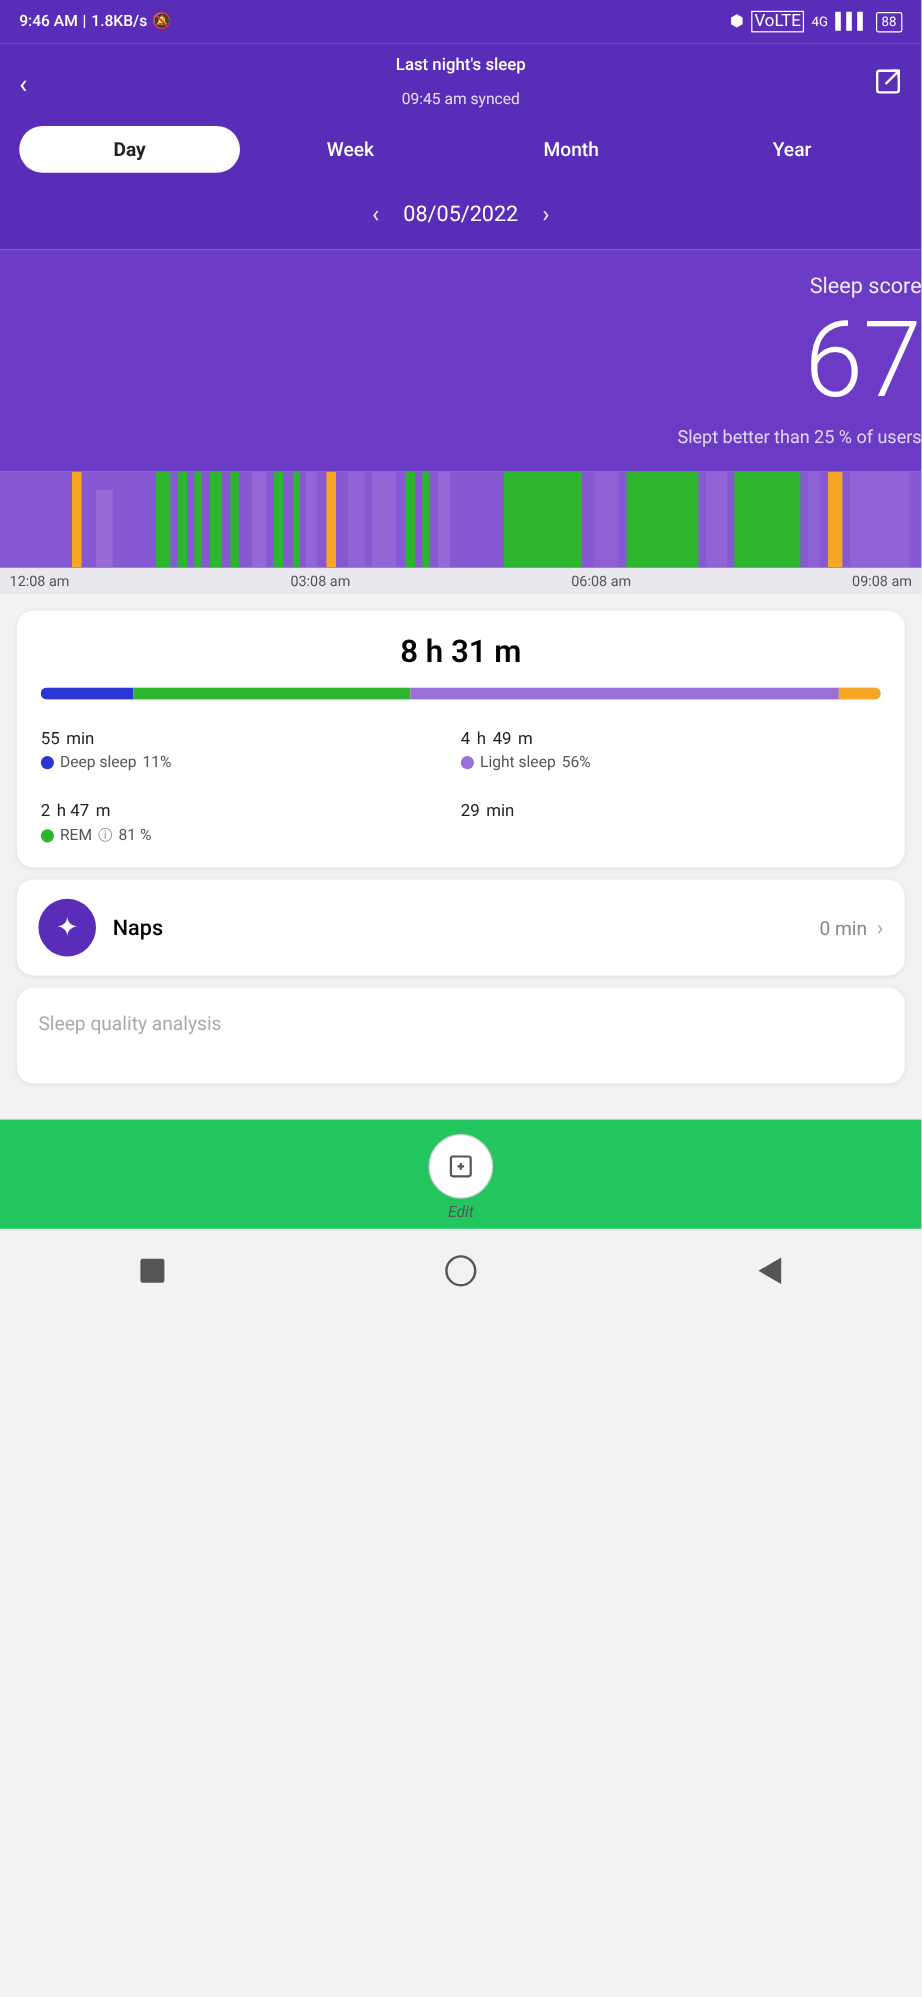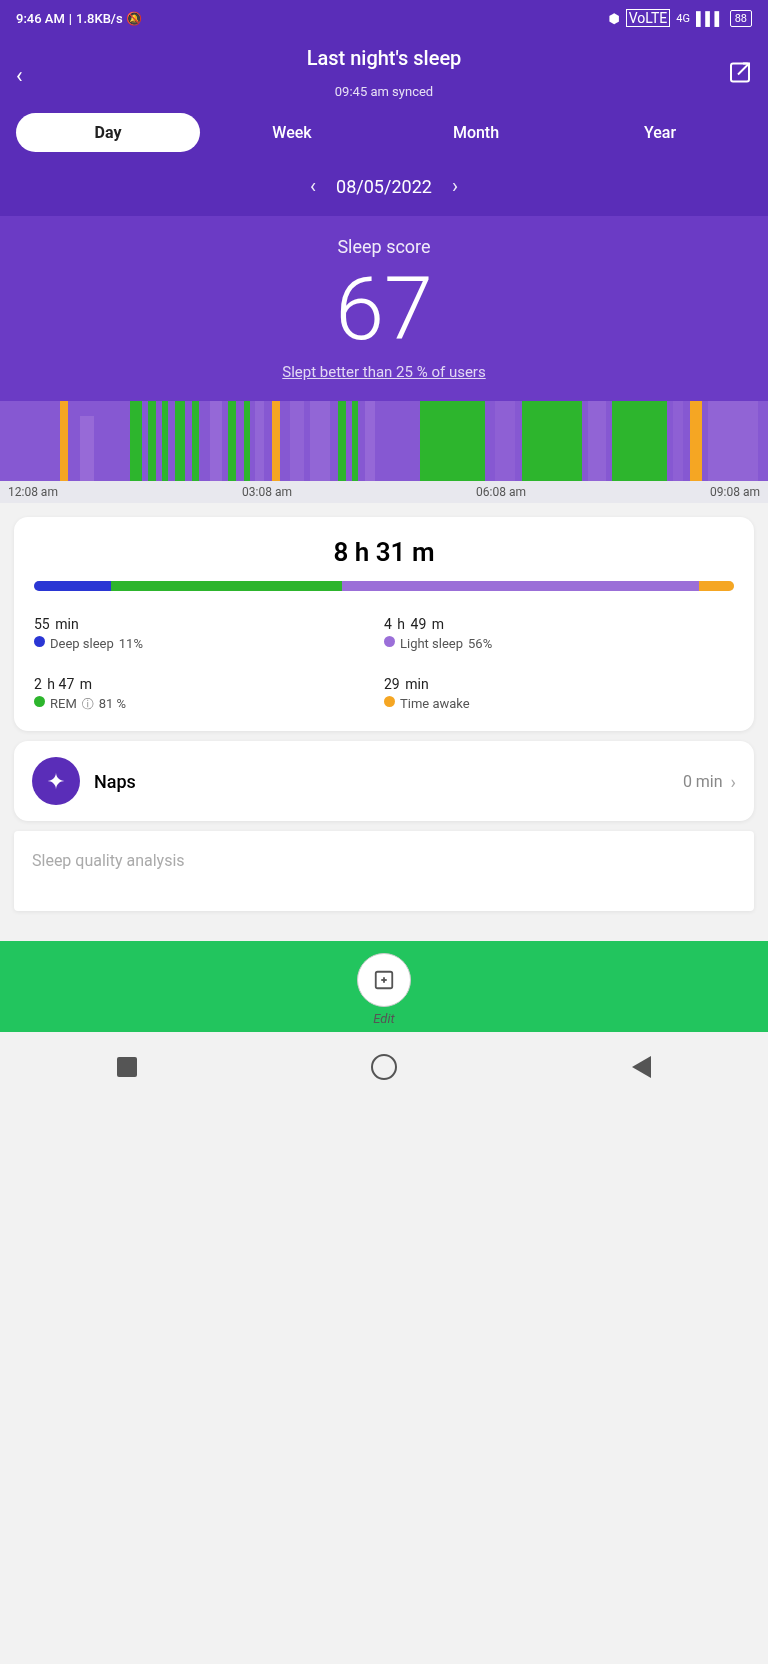--- a/index.html
+++ b/index.html
@@ -35,21 +35,21 @@
       position: relative;
     }
     .header-back {
       position: absolute; left: 16px; top: 50%; transform: translateY(-50%);
       font-size: 22px; cursor: pointer; color: white;
     }
     .header-export {
       position: absolute; right: 16px; top: 50%; transform: translateY(-50%);
       font-size: 22px; cursor: pointer; color: white;
     }
-    .header-title { font-size: 20px; font-weight: 500; }
+    .header-title { font-size: 14px; font-weight: 500; }
     .header-sync { font-size: 13px; opacity: 0.85; margin-top: 14px; }
 
     
     .tab-bar {
       background: #5a2db8;
       padding: 0 16px 16px;
       display: flex;
       gap: 0;
     }
     .tab-item {
@@ -77,27 +77,27 @@
       gap: 20px;
       padding: 6px 0 18px;
       color: white;
       font-size: 17px;
     }
     .date-arrow { font-size: 20px; cursor: pointer; opacity: 0.9; }
 
     
     .sleep-score-section {
       background: #6b3bc5;
-      text-align: center;
+      text-align: right;
       padding: 20px 0 0;
       color: white;
     }
     .sleep-score-label { font-size: 18px; opacity: 0.9; margin-bottom: 8px; }
     .sleep-score-value { font-size: 88px; font-weight: 300; line-height: 1; margin-bottom: 10px; }
-    .sleep-score-sub { font-size: 15px; opacity: 0.8; padding-bottom: 20px; text-decoration: underline; }
+    .sleep-score-sub { font-size: 15px; opacity: 0.8; padding-bottom: 20px; }
 
     
     .sleep-chart {
       background: #7b4ad0;
       height: 80px;
       position: relative;
       overflow: hidden;
       display: flex;
       align-items: stretch;
     }
@@ -135,21 +135,21 @@
     .progress-segment { height: 100%; }
 
     .stats-grid {
       display: grid;
       grid-template-columns: 1fr 1fr;
       row-gap: 18px;
     }
     .stat-item {}
     .stat-value { font-size: 22px; font-weight: 600; color: #222; }
     .stat-value span { font-size: 14px; font-weight: 400; }
-    .stat-label { font-size: 13px; color: #555; margin-top: 2px; display: flex; align-items: flex-start; gap: 5px; }
+    .stat-label { font-size: 13px; color: #555; margin-top: 2px; display: flex; align-items: center; gap: 5px; }
     .dot { width: 11px; height: 11px; border-radius: 50%; display: inline-block; flex-shrink: 0; }
     .dot-blue { background: #2a36d4; }
     .dot-purple { background: #9b6fd8; }
     .dot-green { background: #2db52d; }
     .dot-orange { background: #f5a623; }
 
     
     .naps-card {
       background: white;
       border-radius: 14px;
@@ -166,21 +166,21 @@
       margin-right: 14px; flex-shrink: 0;
       font-size: 22px; color: white;
     }
     .naps-label { flex: 1; font-size: 18px; font-weight: 500; }
     .naps-value { font-size: 16px; color: #888; margin-right: 8px; }
     .naps-arrow { font-size: 18px; color: #aaa; }
 
     
     .quality-card {
       background: white;
-      border-radius: 4px;
+      border-radius: 14px;
       margin: 10px 14px 0;
       padding: 20px 18px;
       box-shadow: 0 1px 4px rgba(0,0,0,0.07);
       min-height: 80px;
     }
     .quality-label { font-size: 16px; color: #aaa; }
 
     
     .edit-bar {
       margin-top: 30px;
@@ -377,24 +377,20 @@
         <span style="font-size:12px;color:#888;">ⓘ</span>
         <span>81 %</span>
       </div>
     </div>
 
     <div class="stat-item">
       <div class="stat-value">
         <span>29</span>
         <span style="font-size:14px;font-weight:400;"> min</span>
       </div>
-      <div class="stat-label">
-        <span class="dot dot-orange"></span>
-        <span>Time awake</span>
-      </div>
     </div>
   </div>
 </div>
 
 <div class="naps-card">
   <div class="naps-icon">
     <span>✦</span>
   </div>
   <div class="naps-label">Naps</div>
   <div class="naps-value">0 min</div>

